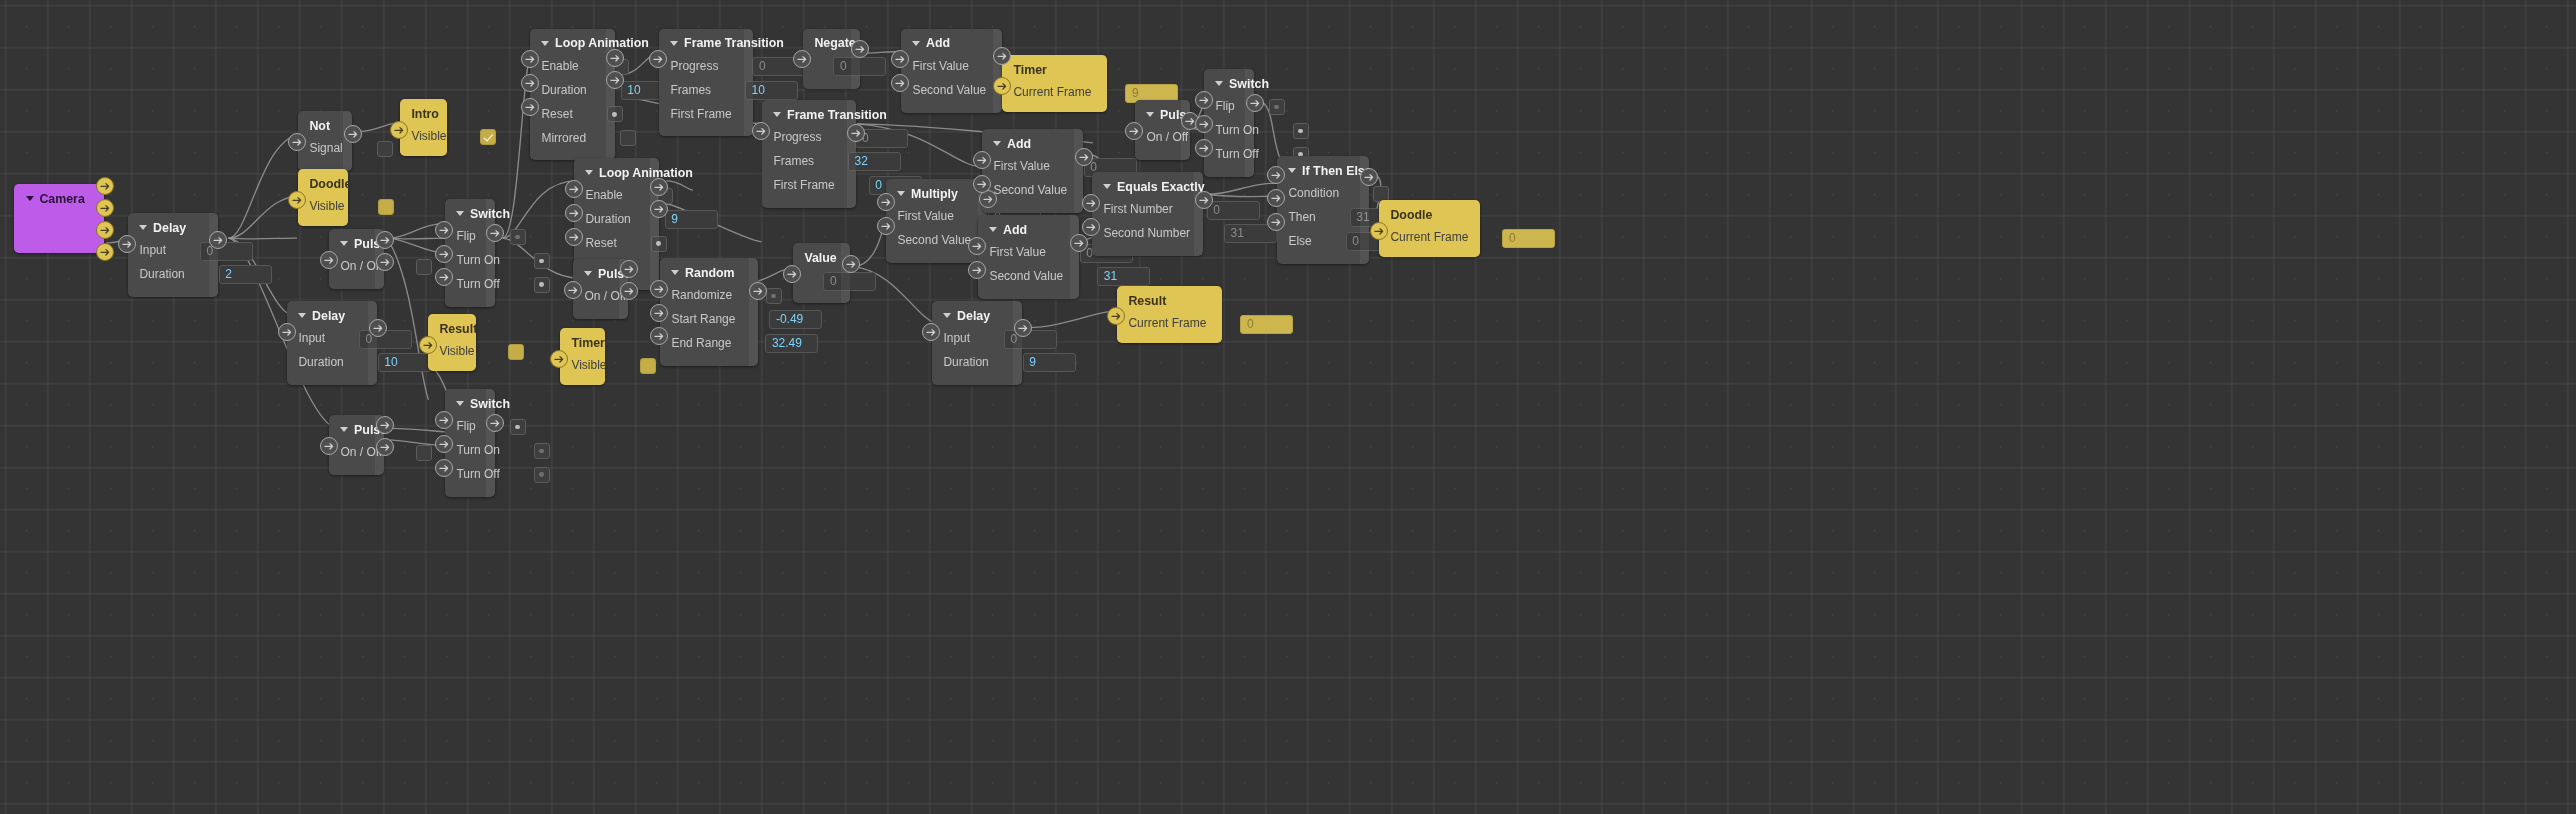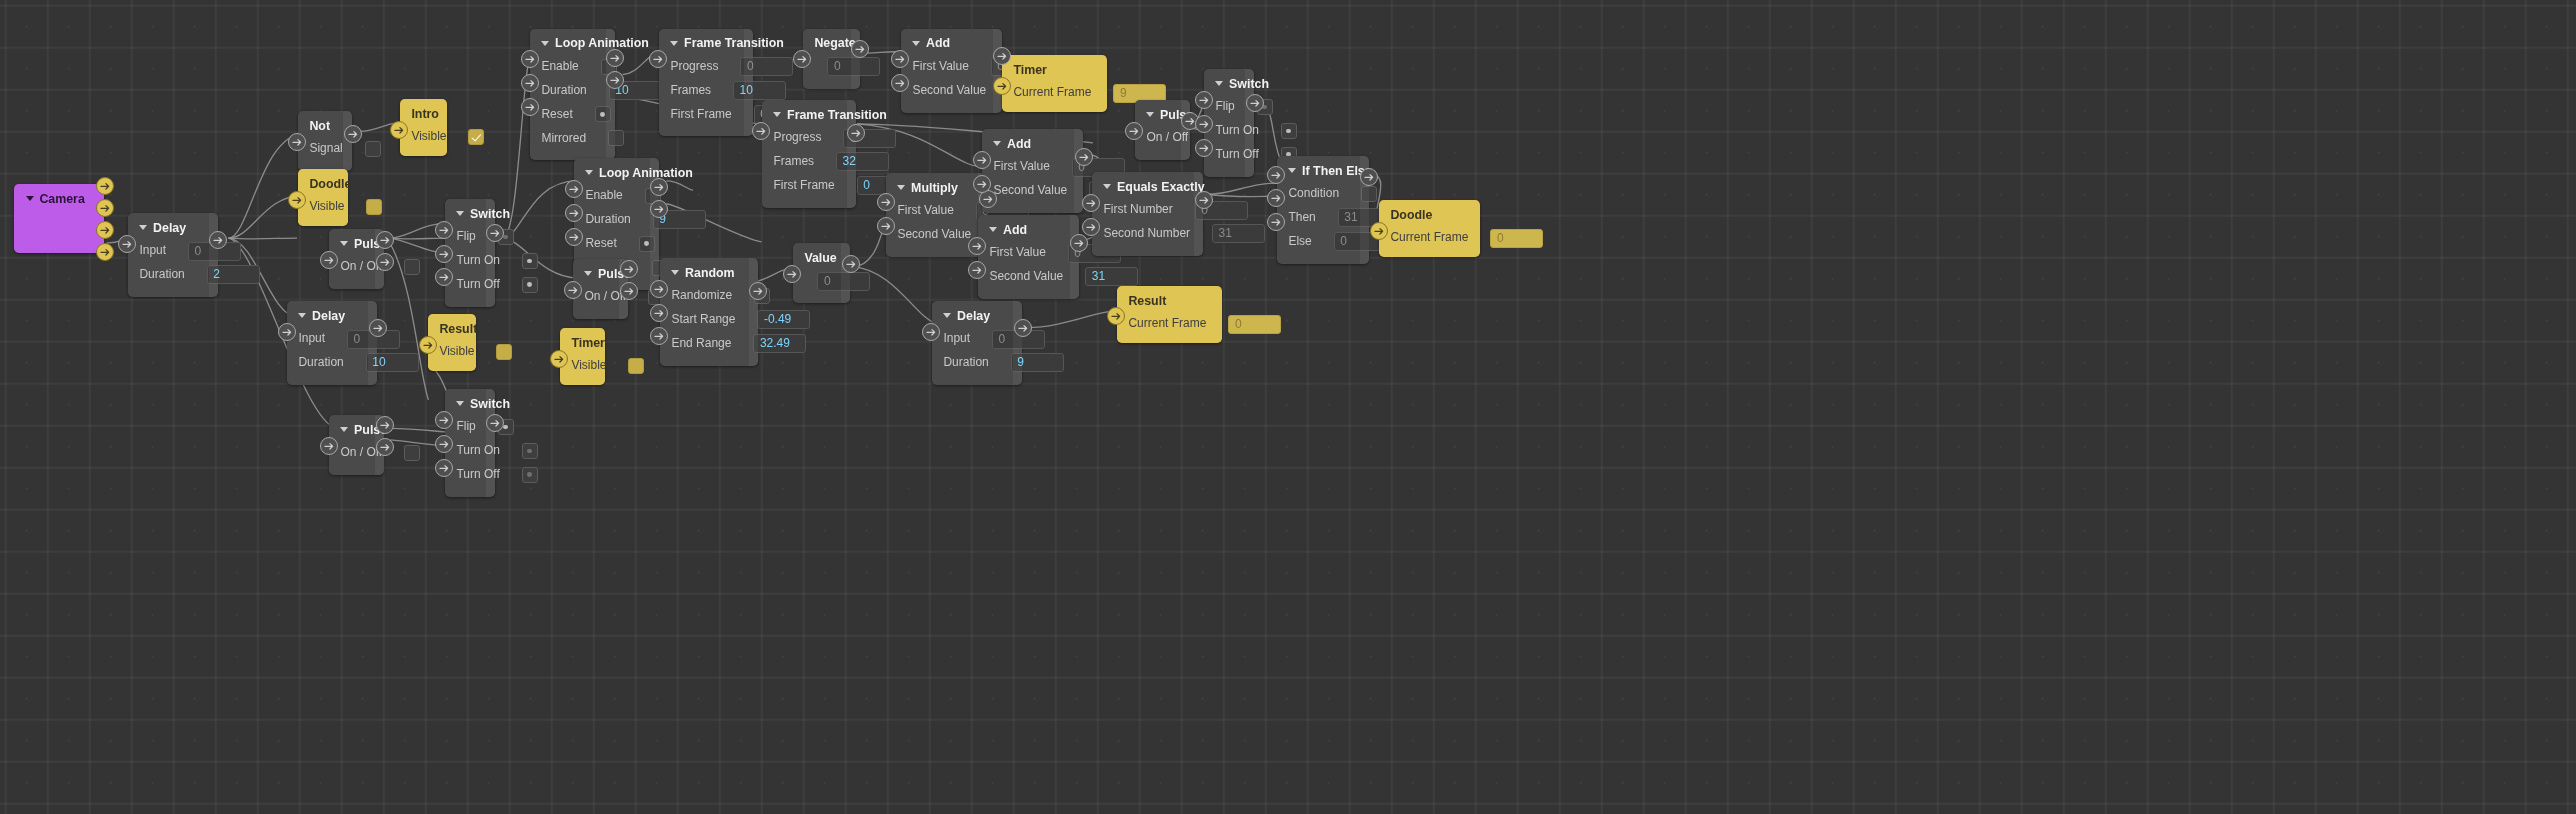--- a/index.html
+++ b/index.html
@@ -56,21 +56,21 @@
   .node.accent .title { color:#3a3320; }
   .node.purple .title { color:#2a1436; }
   .tri {
     width:0;height:0;
     border-left:4.8px solid transparent; border-right:4.8px solid transparent;
     border-top:5.7px solid #cfcfcf; display:inline-block;
   }
   .node.purple .tri { border-top-color:#2a1436; }
 
   .row {
-    display:flex; align-items:center; gap:9px;
+    display:flex; align-items:center; gap:15px;
     height:21px; margin-bottom:2.9px; position:relative;
     white-space:nowrap;
   }
   .row:last-child { margin-bottom:0; }
   .lbl { font-size:12px; color:#c9c9c9; line-height:13.3px; }
   .node.accent .lbl { color:#404040; }
 
   .field {
     background:#3b3b3b; border:1px solid #565656; border-radius:2.9px;
     height:19px; min-width:53px; padding:0 5.7px;
@@ -722,21 +722,21 @@
           <span class="lbl">Visible</span>
           <span class="spacer"></span>
           <span class="cb"></span>
         </div>
       </div>
       <div class="port acc" style="left: 550px; top: 350px;">
         <svg width="10.5" height="8.6" viewBox="0 0 11 9">
           <path class="ar" d="M1 4.5 H9 M6.2 1.7 L9 4.5 L6.2 7.3" fill="none" stroke-width="1.3" stroke-linecap="round" stroke-linejoin="round"></path>
         </svg>
       </div>
-      <div class="node dark" style="left: 886px; top: 173px; width: 101px; min-height: 54px;">
+      <div class="node dark" style="left: 886px; top: 179px; width: 101px; min-height: 54px;">
         <div class="title">
           <span class="tri"></span>
           <span>Multiply</span>
         </div>
         <div class="row">
           <span class="lbl">First Value</span>
           <span class="spacer"></span>
           <span class="field ph">0</span>
         </div>
         <div class="row">

